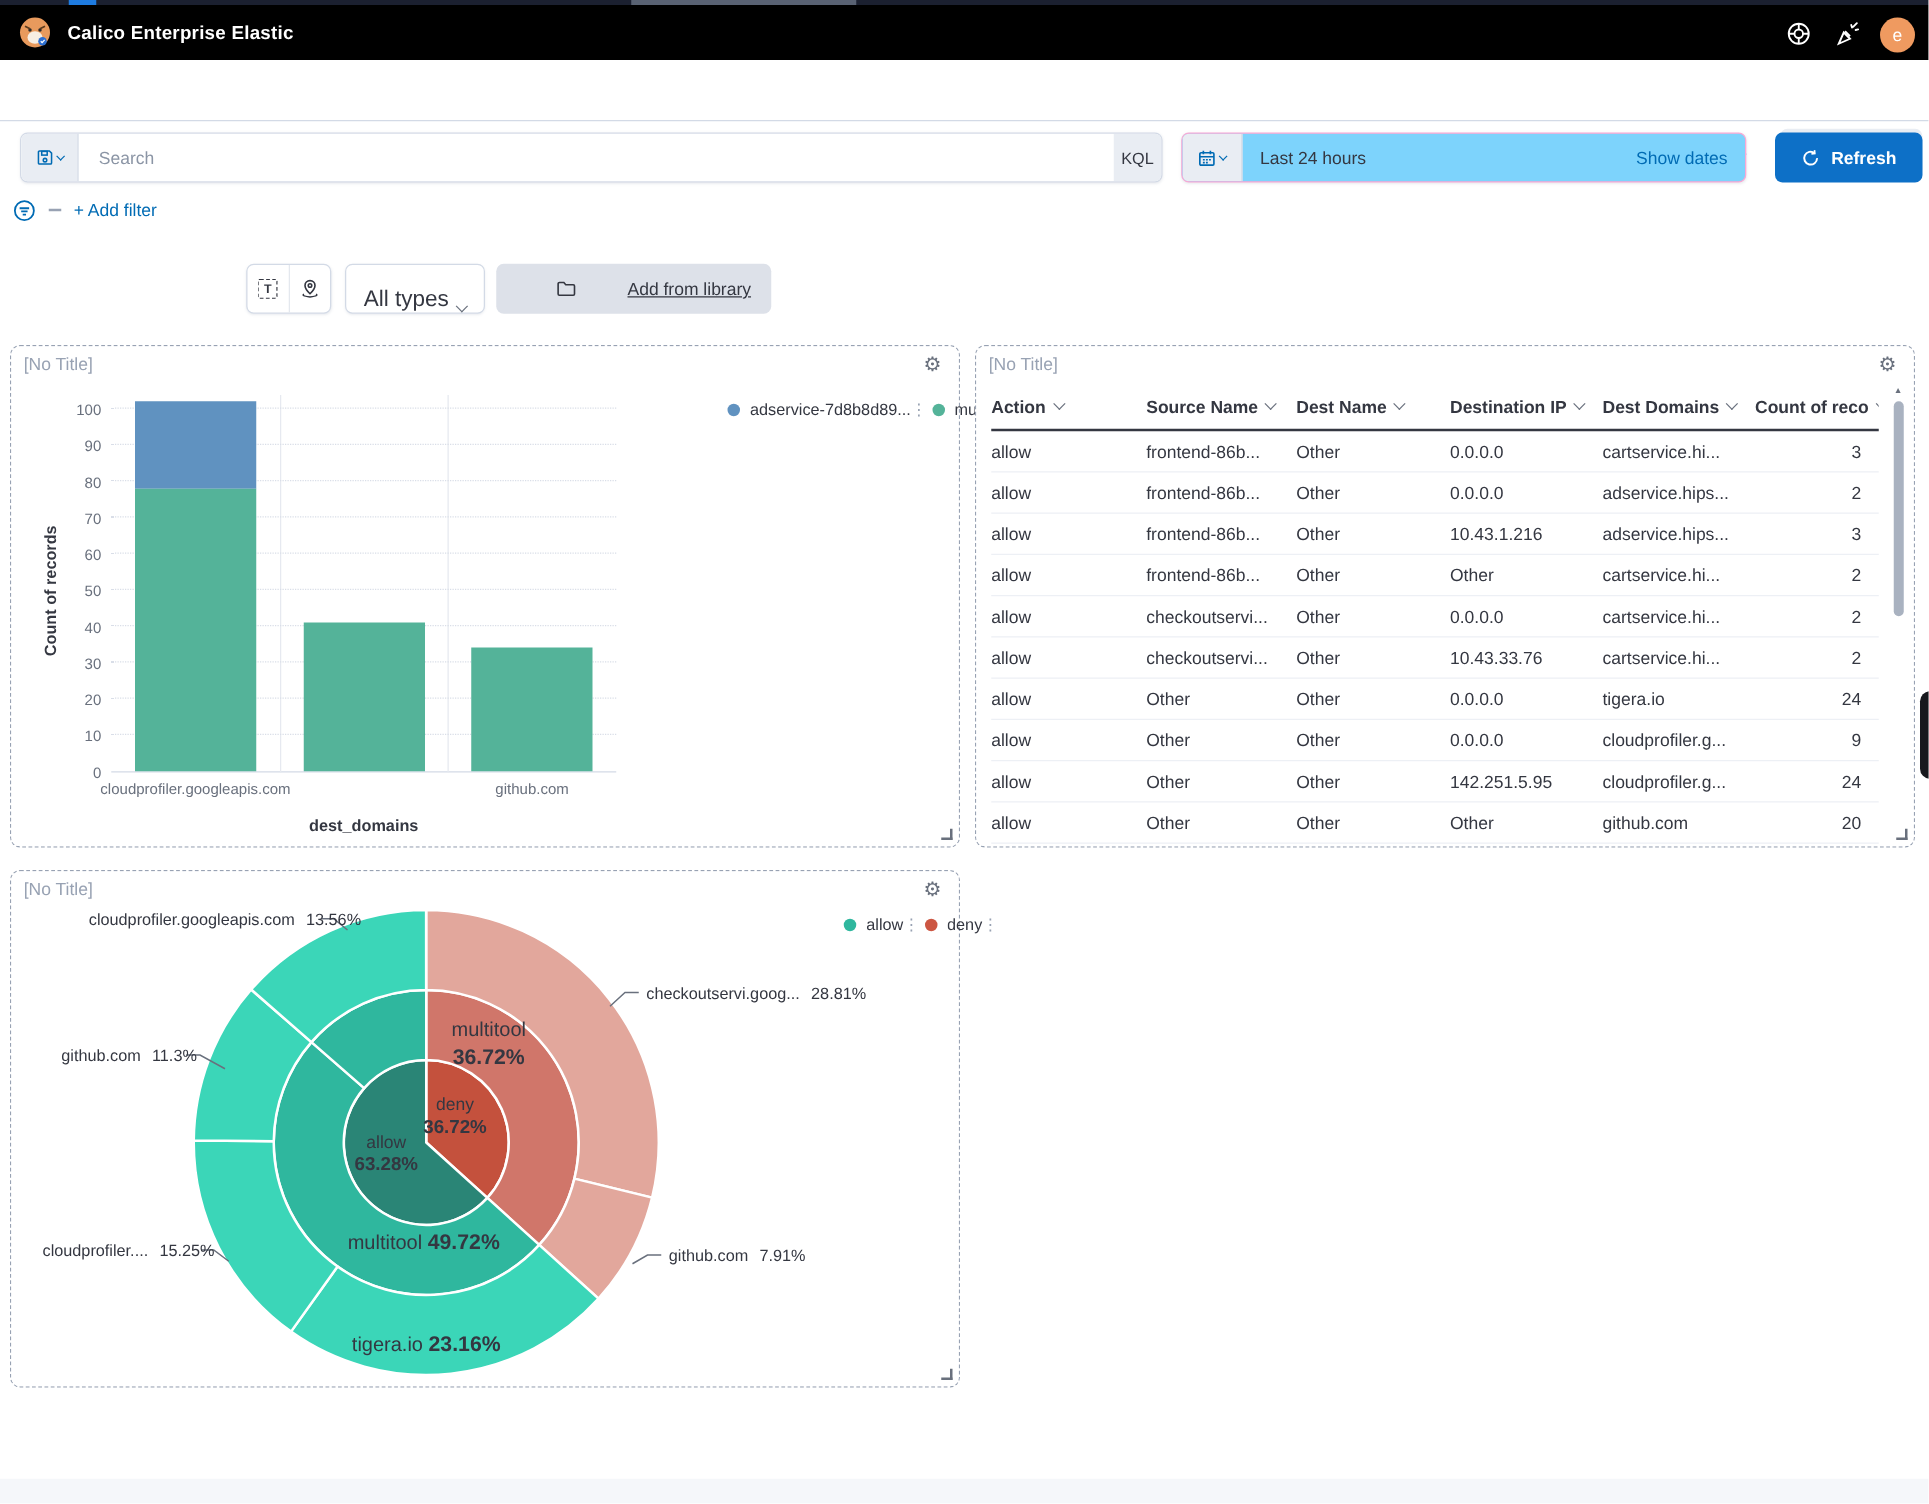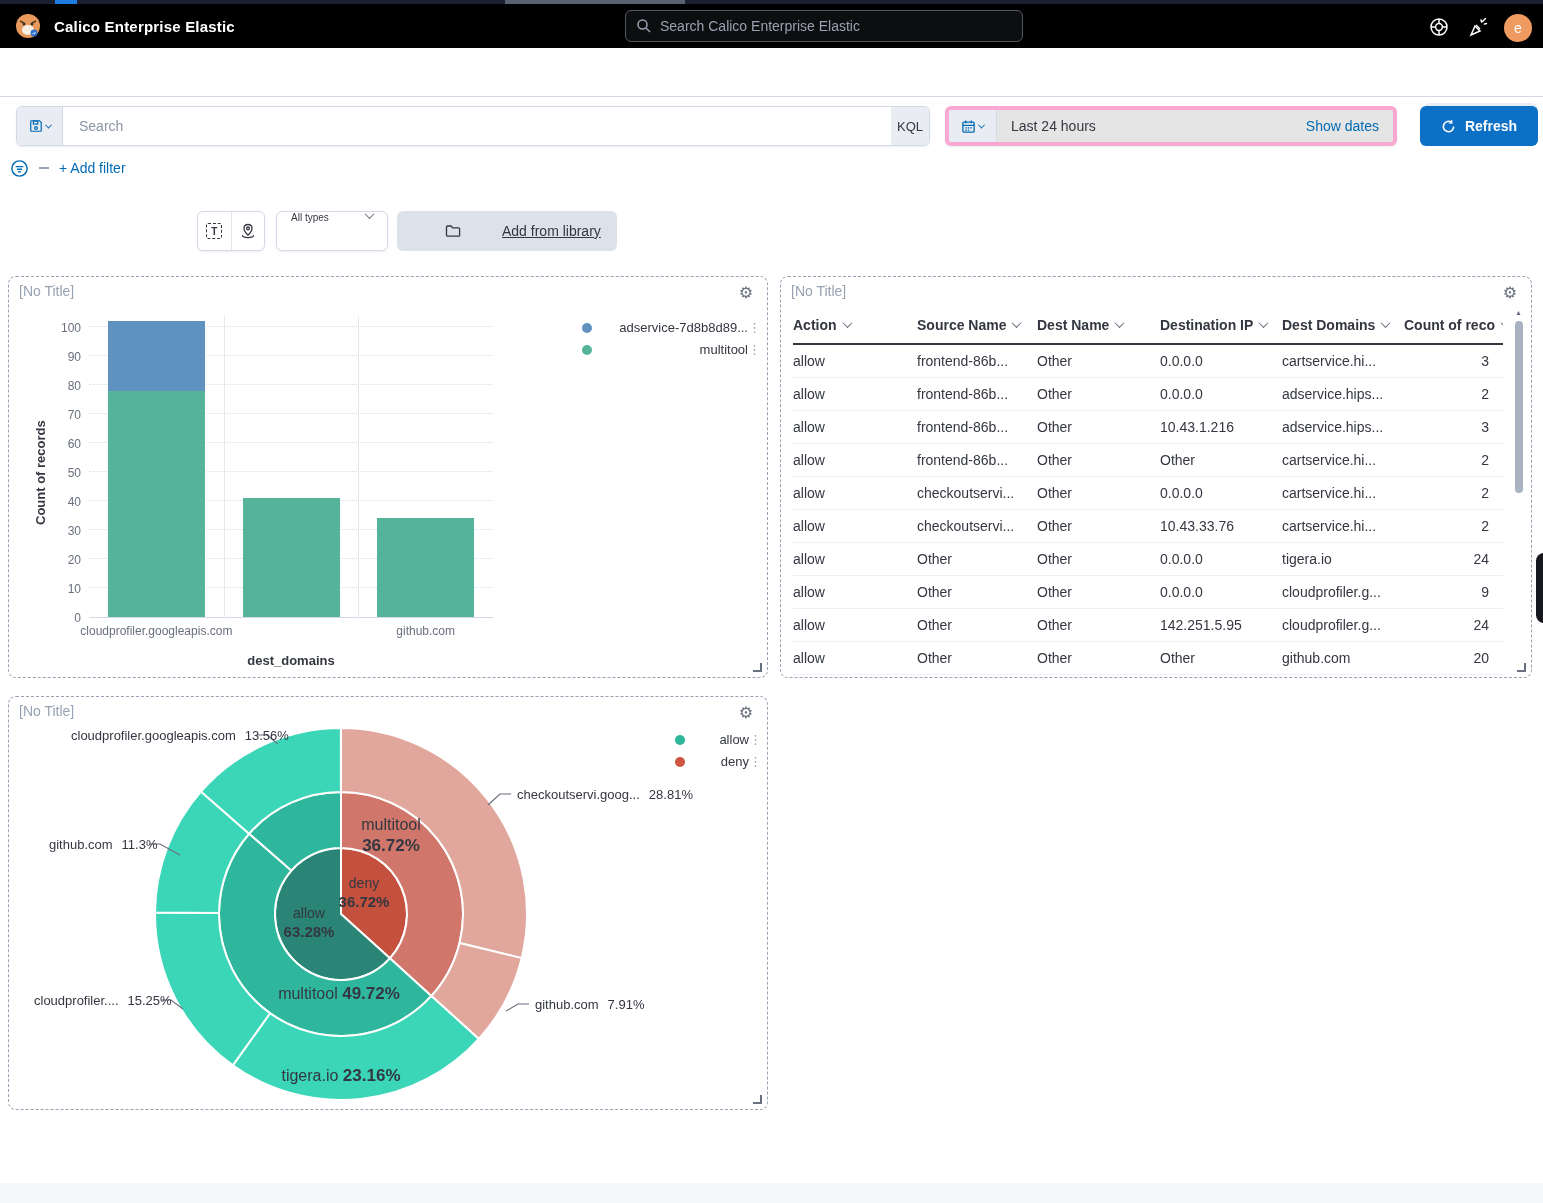--- a/index.html
+++ b/index.html
@@ -32,38 +32,38 @@
   .check-icon{position:absolute;left:412px;top:64px;color:#69707d;font-size:15px;}
   .navlink{position:absolute;top:66px;color:#006bb4;font-size:14px;text-decoration:none;cursor:pointer;white-space:nowrap;}
   .savebtn{position:absolute;left:1424px;top:55px;width:114px;height:38px;background:#e9edf3;border:none;border-radius:6px;color:#9aa5b6;font-size:14px;font-family:inherit;display:flex;align-items:center;justify-content:center;gap:8px;}
 
   
   .qwrap{position:absolute;left:16px;top:106px;width:914px;height:40px;border:1px solid #d3dae6;border-radius:6px;background:#fff;display:flex;overflow:hidden;box-shadow:0 1px 2px rgba(152,162,179,.2);}
   .savedq{width:46px;background:#e9edf3;border-right:1px solid #d3dae6;display:flex;align-items:center;justify-content:center;gap:3px;cursor:pointer;}
   .qwrap input{flex:1;border:none;outline:none;padding:0 16px;font-size:14px;color:#343741;font-family:inherit;}
   .qwrap input::placeholder{color:#8b95a5;}
   .kqlbadge{width:38px;background:#e9edf3;display:flex;align-items:center;justify-content:center;font-size:13px;color:#343741;cursor:pointer;}
-  .datebar{position:absolute;left:945px;top:106px;width:452px;height:40px;border:4px solid #f9a8d4;border-radius:6px;background:#e5e5e5;display:flex;overflow:hidden;box-shadow:0 1px 2px rgba(152,162,179,.2);}
+  .datebar{position:absolute;left:945px;top:106px;width:452px;height:40px;border:1px solid #f9a8d4;border-radius:6px;background:#7dd3fc;display:flex;overflow:hidden;box-shadow:0 1px 2px rgba(152,162,179,.2);}
   .calbtn{width:48px;background:#e9edf3;border-right:1px solid #d3dae6;display:flex;align-items:center;justify-content:center;gap:3px;cursor:pointer;}
   .timerange{flex:1;display:flex;align-items:center;padding-left:14px;font-size:14px;color:#343741;cursor:pointer;}
   .showdates{display:flex;align-items:center;padding-right:14px;color:#006bb4;font-size:14px;cursor:pointer;}
   .refreshbtn{position:absolute;left:1420px;top:106px;width:118px;height:40px;background:#0d70c7;border:none;border-radius:6px;color:#fff;font-size:14px;font-weight:bold;font-family:inherit;display:flex;align-items:center;justify-content:center;gap:9px;cursor:pointer;}
 
   .filterrow{position:absolute;left:10px;top:157px;height:22px;display:flex;align-items:center;gap:10px;}
   .fdash{width:10px;height:2px;background:#98a2b3;}
   .addfilter{color:#006bb4;font-size:14px;cursor:pointer;text-decoration:none;}
 
   
   .createviz{position:absolute;left:8px;top:211px;height:40px;padding:0 16px;background:#0d70c7;border:none;border-radius:6px;color:#fff;font-size:14px;font-weight:bold;font-family:inherit;display:flex;align-items:center;gap:9px;cursor:pointer;}
   .icongroup{position:absolute;left:197px;top:211px;width:68px;height:40px;border:1px solid #d3dae6;border-radius:6px;background:#fff;display:flex;box-shadow:0 1px 2px rgba(152,162,179,.2);}
   .icongroup .igbtn{flex:1;display:flex;align-items:center;justify-content:center;cursor:pointer;}
   .icongroup .igbtn + .igbtn{border-left:1px solid #e4e8ee;}
   .ticon{width:16px;height:16px;border:1.4px dashed #343741;border-radius:2px;display:flex;align-items:center;justify-content:center;}
   .ticon::before{content:"T";font-size:10px;font-weight:bold;color:#343741;}
-  .alltypes{position:absolute;left:276px;top:211px;width:112px;height:40px;border:1px solid #d3dae6;border-radius:6px;background:#fff;font-size:10px;color:#343741;font-family:inherit;display:flex;align-items:flex-start;justify-content:space-between;padding:0 14px;cursor:pointer;box-shadow:0 1px 2px rgba(152,162,179,.2);}
+  .alltypes{position:absolute;left:276px;top:211px;width:112px;height:40px;border:1px solid #d3dae6;border-radius:6px;background:#fff;font-size:18px;color:#343741;font-family:inherit;display:flex;align-items:flex-end;justify-content:space-between;padding:0 14px;cursor:pointer;box-shadow:0 1px 2px rgba(152,162,179,.2);}
   .addlib{position:absolute;left:397px;top:211px;height:40px;padding:0 16px;background:#dde1e9;border:none;border-radius:6px;font-size:14px;color:#343741;font-family:inherit;display:flex;align-items:center;gap:9px;cursor:pointer;}
   .addlib span{text-decoration:underline;margin-left:32px;}
 
   .chev{width:7px;height:7px;border-right:1.6px solid currentColor;border-bottom:1.6px solid currentColor;transform:rotate(45deg) translate(-1px,-1px);display:inline-block;}
   .chev.sm{width:5px;height:5px;}
 
   
   .panel{position:absolute;border:1px dashed #98a2b3;border-radius:8px;background:#fff;}
   #panel-bar{left:8px;top:276px;width:760px;height:402px;}
   #panel-table{left:780px;top:276px;width:752px;height:402px;}
@@ -79,21 +79,21 @@
   .y-label{position:absolute;left:24px;top:51px;height:290px;writing-mode:vertical-rl;transform:rotate(180deg);display:flex;align-items:center;justify-content:center;font-size:13px;font-weight:bold;color:#343741;}
   #bar-plot{position:absolute;left:80px;top:39px;width:404px;height:302px;border-bottom:1px solid #d3dae6;}
   .gridline{position:absolute;left:0;width:404px;height:0;border-top:1px dotted #d9dee8;}
   .vline{position:absolute;top:0;height:302px;width:0;border-left:1px solid #e6e9f0;}
   .ytick{position:absolute;left:-34px;width:26px;text-align:right;font-size:12px;color:#69707d;}
   .barstack{position:absolute;bottom:0;width:97px;display:flex;flex-direction:column-reverse;}
   .barseg{width:100%;}
   #bar-xlabels{position:absolute;left:80px;top:347px;width:404px;height:16px;}
   .xlab{position:absolute;width:200px;text-align:center;font-size:12px;color:#69707d;white-space:nowrap;}
   .x-title{position:absolute;left:80px;top:376px;width:404px;text-align:center;font-size:13px;font-weight:bold;color:#343741;}
-  .vlegend{position:absolute;display:flex;flex-direction:column;gap:5px;text-align:right;}
+  .vlegend{position:absolute;display:flex;flex-direction:row;gap:5px;}
   #bar-legend{left:573px;top:42px;width:178px;}
   #pie-legend{left:666px;top:34px;width:86px;}
   .lgitem{display:flex;align-items:center;height:17px;cursor:pointer;}
   .lgdot{width:10px;height:10px;border-radius:50%;margin-right:8px;flex:0 0 auto;}
   .lglabel{flex:1;font-size:13px;color:#343741;white-space:nowrap;overflow:hidden;}
 
   
   .tbl{position:absolute;left:12px;top:30px;right:28px;}
   .tbl-head{display:grid;grid-template-columns:124px 120px 123px 122px 122px 1fr;border-bottom:2px solid #343741;height:38px;}
   .thcell{display:flex;align-items:center;font-size:14px;font-weight:bold;color:#343741;gap:7px;cursor:pointer;white-space:nowrap;overflow:hidden;}
@@ -137,29 +137,20 @@
           <path d="M23 8 L19 3 L17 8 Z" fill="#e89a5d"></path>
         <ellipse cx="14" cy="18" rx="6" ry="5" fill="#f7efe4"></ellipse>
         <circle cx="10" cy="12" r="1.4" fill="#2b2b2b"></circle>
           <circle cx="18" cy="12" r="1.4" fill="#2b2b2b"></circle>
         <path d="M6 9 l4 2 M22 9 l-4 2" stroke="#5a3a1e" stroke-width="1.4"></path>
         <circle cx="20" cy="21" r="3.4" fill="#2e6fd0"></circle>
           <path d="M18.6 21 l1.1 1.1 2-2.2" stroke="#fff" stroke-width="1" fill="none"></path>
       </svg>
     </div>
     <span class="app-title">Calico Enterprise Elastic</span>
-    <div class="hsearch">
-      <span>
-        <svg class="icon-svg" width="16" height="16" viewBox="0 0 16 16" fill="none" stroke="#98a2b3" stroke-width="1.5">
-          <circle cx="6.5" cy="6.5" r="4.5"></circle>
-            <path d="M10 10 L14 14"></path>
-        </svg>
-      </span>
-      <input placeholder="Search Calico Enterprise Elastic" style="">
-    </div>
     <span class="hicon" style="left:1428px">
       <svg class="icon-svg" width="22" height="22" viewBox="0 0 22 22" fill="none" stroke="#fff" stroke-width="1.5">
         <circle cx="11" cy="11" r="8"></circle>
           <circle cx="11" cy="11" r="3.4"></circle>
         <path d="M11 3 v4.6 M11 14.4 V19 M3 11 h4.6 M14.4 11 H19"></path>
       </svg>
     </span>
     <span class="hicon" style="left:1467px">
       <svg class="icon-svg" width="22" height="22" viewBox="0 0 22 22" fill="none" stroke="#fff" stroke-width="1.5">
         <path d="M8 10 L4 19 L13 15 Z"></path>

